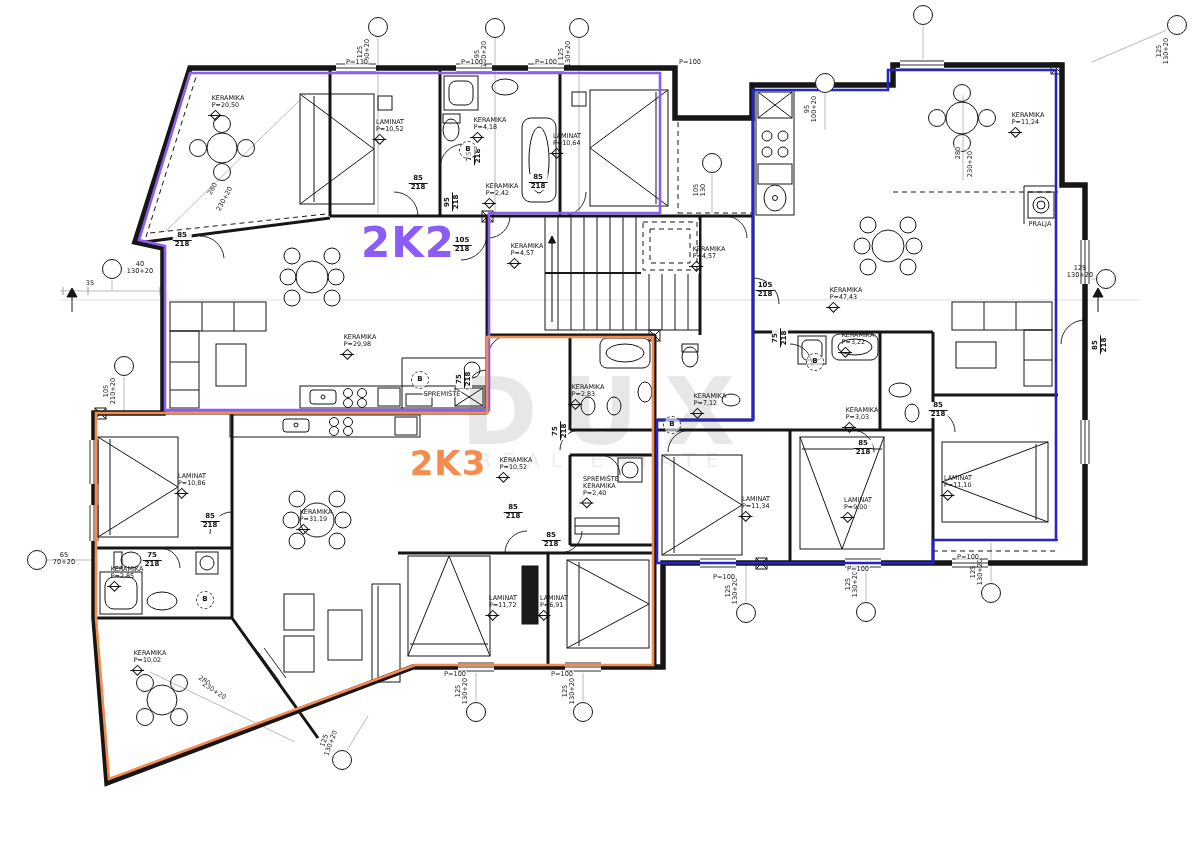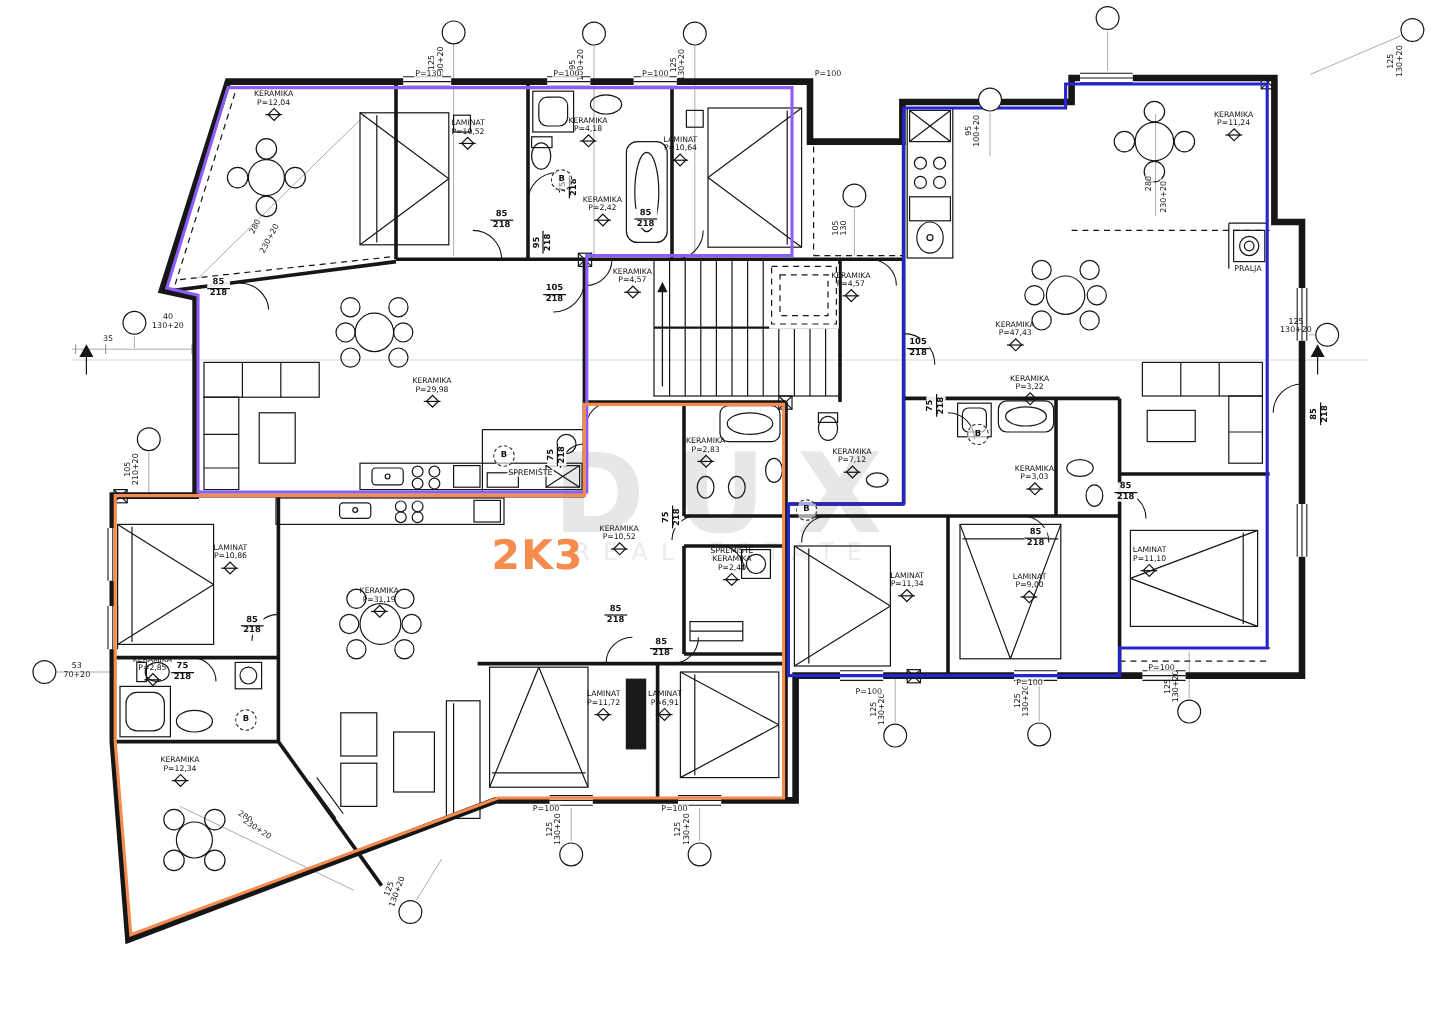--- a/index.html
+++ b/index.html
@@ -5,22 +5,22 @@
   html,body{margin:0;padding:0;background:#fff;}
   #stage{position:relative;width:1200px;height:848px;background:#fff;overflow:hidden;
          font-family:"DejaVu Sans",sans-serif;}
   #wm{position:absolute;inset:0;z-index:0;padding-left:34px;}
   .wm1{position:absolute;left:598px;top:412px;transform:translate(-50%,-50%);
        font-weight:700;font-size:92px;color:#e7e7e7;letter-spacing:26px;padding-left:26px;}
   .wm2{position:absolute;left:598px;top:460px;transform:translate(-50%,-50%);
        font-size:20px;color:#ececec;letter-spacing:11px;padding-left:11px;}
   #plan{position:absolute;left:0;top:0;z-index:1;}
   #labels{position:absolute;inset:0;z-index:2;pointer-events:none;}
-  .room-label{position:absolute;font-size:6.4px;line-height:7px;color:#111;text-align:center;
-              transform:translate(-50%,-50%);max-width:54px;}
+  .room-label{position:absolute;font-size:6.4px;line-height:7px;color:#111;
+              transform:translate(-50%,-50%);max-width:54px;margin-top:20px;}
   .rl-floor,.rl-area{display:block;}
   .dia{display:inline-block;width:5.5px;height:5.5px;border:1px solid #111;
        transform:rotate(45deg);margin-top:2px;position:relative;}
   .dia::after{content:"";position:absolute;left:-4px;right:-4px;top:50%;
        border-top:1px solid #111;transform:rotate(-45deg);}
   .door-size{position:absolute;font-weight:700;font-size:7px;line-height:7.5px;color:#111;
              background:rgba(255,255,255,.92);text-align:center;transform:translate(-50%,-50%);}
   .door-size .t{display:block;border-bottom:1px solid #111;padding:0 2px;}
   .door-size .b{display:block;padding:0 2px;}
   .bubble{position:absolute;width:20px;height:20px;border:1.3px solid #151515;border-radius:50%;
@@ -301,22 +301,23 @@
         <path d="M1085,320 A24,24 0 0 0 1061,344"></path>
       </g>
 
       <path stroke-width="2.6" d="M190,73 H660 V213 H489 V410 H165 V246 L139,240 Z" stroke="#8B5CF6"></path>
       <path stroke-width="2.6" d="M753,90 H888 V70 H1056 V540 H933 V563 H657 V420 H753 Z" stroke="#2525CE"></path>
       <path stroke-width="2.6" d="M96,413 H487 V337 H653 V665 H415 L109,779 L96,618 Z" stroke="#F68B4E"></path>
     </g>
   </svg>
 
   <div id="labels">
+    <div class="unit-label" style="left: 408px; top: 242px; color: rgb(139, 92, 246); font-size: 42px;">2K2</div>
     <div class="unit-label" style="left: 448px; top: 463px; color: rgb(246, 139, 78); font-size: 34px;">2K3</div>
-  <div class="room-label" style="left: 228px; top: 88px; transform: translate(-50%, -50%);"><span class="rl-floor">KERAMIKA</span><span class="rl-area">P=12,04</span><span class="dia"></span></div>
+  <div class="room-label" style="left: 228px; top: 88px; transform: translate(-50%, -50%);"><span class="rl-floor">KERAMIKA</span><span class="rl-area">P=20,50</span><span class="dia"></span></div>
       <div class="room-label" style="left: 390px; top: 112px; transform: translate(-50%, -50%);"><span class="rl-floor">LAMINAT</span><span class="rl-area">P=10,52</span><span class="dia"></span></div>
       <div class="room-label" style="left: 490px; top: 110px; transform: translate(-50%, -50%);"><span class="rl-floor">KERAMIKA</span><span class="rl-area">P=4,18</span><span class="dia"></span></div>
       <div class="room-label" style="left: 567px; top: 126px; transform: translate(-50%, -50%);"><span class="rl-floor">LAMINAT</span><span class="rl-area">P=10,64</span><span class="dia"></span></div>
       <div class="room-label" style="left: 502px; top: 176px; transform: translate(-50%, -50%);"><span class="rl-floor">KERAMIKA</span><span class="rl-area">P=2,42</span><span class="dia"></span></div>
       <div class="room-label" style="left: 360px; top: 327px; transform: translate(-50%, -50%);"><span class="rl-floor">KERAMIKA</span><span class="rl-area">P=29,98</span><span class="dia"></span></div>
       <div class="room-label" style="left: 527px; top: 236px; transform: translate(-50%, -50%);"><span class="rl-floor">KERAMIKA</span><span class="rl-area">P=4,57</span><span class="dia"></span></div>
       <div class="room-label" style="left: 709px; top: 239px; transform: translate(-50%, -50%);"><span class="rl-floor">KERAMIKA</span><span class="rl-area">P=4,57</span><span class="dia"></span></div>
       <div class="room-label" style="left: 1028px; top: 105px; transform: translate(-50%, -50%);"><span class="rl-floor">KERAMIKA</span><span class="rl-area">P=11,24</span><span class="dia"></span></div>
       <div class="room-label" style="left: 846px; top: 280px; transform: translate(-50%, -50%);"><span class="rl-floor">KERAMIKA</span><span class="rl-area">P=47,43</span><span class="dia"></span></div>
       <div class="room-label" style="left: 858px; top: 325px; transform: translate(-50%, -50%);"><span class="rl-floor">KERAMIKA</span><span class="rl-area">P=3,22</span><span class="dia"></span></div>
@@ -324,21 +325,21 @@
       <div class="room-label" style="left: 862px; top: 400px; transform: translate(-50%, -50%);"><span class="rl-floor">KERAMIKA</span><span class="rl-area">P=3,03</span><span class="dia"></span></div>
       <div class="room-label" style="left: 756px; top: 489px; transform: translate(-50%, -50%);"><span class="rl-floor">LAMINAT</span><span class="rl-area">P=11,34</span><span class="dia"></span></div>
       <div class="room-label" style="left: 858px; top: 490px; transform: translate(-50%, -50%);"><span class="rl-floor">LAMINAT</span><span class="rl-area">P=9,00</span><span class="dia"></span></div>
       <div class="room-label" style="left: 958px; top: 468px; transform: translate(-50%, -50%);"><span class="rl-floor">LAMINAT</span><span class="rl-area">P=11,10</span><span class="dia"></span></div>
       <div class="room-label" style="left: 588px; top: 377px; transform: translate(-50%, -50%);"><span class="rl-floor">KERAMIKA</span><span class="rl-area">P=2,83</span><span class="dia"></span></div>
       <div class="room-label" style="left: 610px; top: 472px; transform: translate(-50%, -50%);"><span class="rl-floor">SPREMIŠTE KERAMIKA</span><span class="rl-area">P=2,40</span><span class="dia"></span></div>
       <div class="room-label" style="left: 516px; top: 450px; transform: translate(-50%, -50%);"><span class="rl-floor">KERAMIKA</span><span class="rl-area">P=10,52</span><span class="dia"></span></div>
       <div class="room-label" style="left: 316px; top: 502px; transform: translate(-50%, -50%);"><span class="rl-floor">KERAMIKA</span><span class="rl-area">P=31,19</span><span class="dia"></span></div>
       <div class="room-label" style="left: 192px; top: 466px; transform: translate(-50%, -50%);"><span class="rl-floor">LAMINAT</span><span class="rl-area">P=10,86</span><span class="dia"></span></div>
       <div class="room-label" style="left: 127px; top: 559px; transform: translate(-50%, -50%);"><span class="rl-floor">KERAMIKA</span><span class="rl-area">P=2,85</span><span class="dia"></span></div>
-      <div class="room-label" style="left: 150px; top: 643px; transform: translate(-50%, -50%);"><span class="rl-floor">KERAMIKA</span><span class="rl-area">P=12,34</span><span class="dia"></span></div>
+      <div class="room-label" style="left: 150px; top: 643px; transform: translate(-50%, -50%);"><span class="rl-floor">KERAMIKA</span><span class="rl-area">P=10,02</span><span class="dia"></span></div>
       <div class="room-label" style="left: 503px; top: 588px; transform: translate(-50%, -50%);"><span class="rl-floor">LAMINAT</span><span class="rl-area">P=11,72</span><span class="dia"></span></div>
       <div class="room-label" style="left: 554px; top: 588px; transform: translate(-50%, -50%);"><span class="rl-floor">LAMINAT</span><span class="rl-area">P=6,91</span><span class="dia"></span></div>
       <div class="door-size" style="left: 418px; top: 183px; transform: translate(-50%, -50%);">
         <span class="t">85</span>
         <span class="b">218</span>
       </div>
       <div class="door-size" style="left: 474px; top: 156px; transform: translate(-50%, -50%) rotate(-90deg);">
         <span class="t">75</span>
         <span class="b">218</span>
       </div>
@@ -438,21 +439,21 @@
         <div>40</div>
         <div>130+20</div>
       </div>
       <div class="bubble" style="left: 124px; top: 366px; transform: translate(-50%, -50%);"></div>
       <div class="bubble-labels" style="left: 110px; top: 391px; transform: translate(-50%, -50%) rotate(-90deg);">
         <div>105</div>
         <div>210+20</div>
       </div>
       <div class="bubble" style="left: 37px; top: 560px; transform: translate(-50%, -50%);"></div>
       <div class="bubble-labels" style="left: 64px; top: 559px; transform: translate(-50%, -50%);">
-        <div>53</div>
+        <div>65</div>
         <div>70+20</div>
       </div>
       <div class="bubble" style="left: 342px; top: 760px; transform: translate(-50%, -50%);"></div>
       <div class="bubble-labels" style="left: 328px; top: 742px; transform: translate(-50%, -50%) rotate(-70deg);">
         <div>125</div>
         <div>130+20</div>
       </div>
       <div class="bubble" style="left: 476px; top: 712px; transform: translate(-50%, -50%);"></div>
       <div class="bubble-labels" style="left: 462px; top: 691px; transform: translate(-50%, -50%) rotate(-90deg);">
         <div>125</div>

